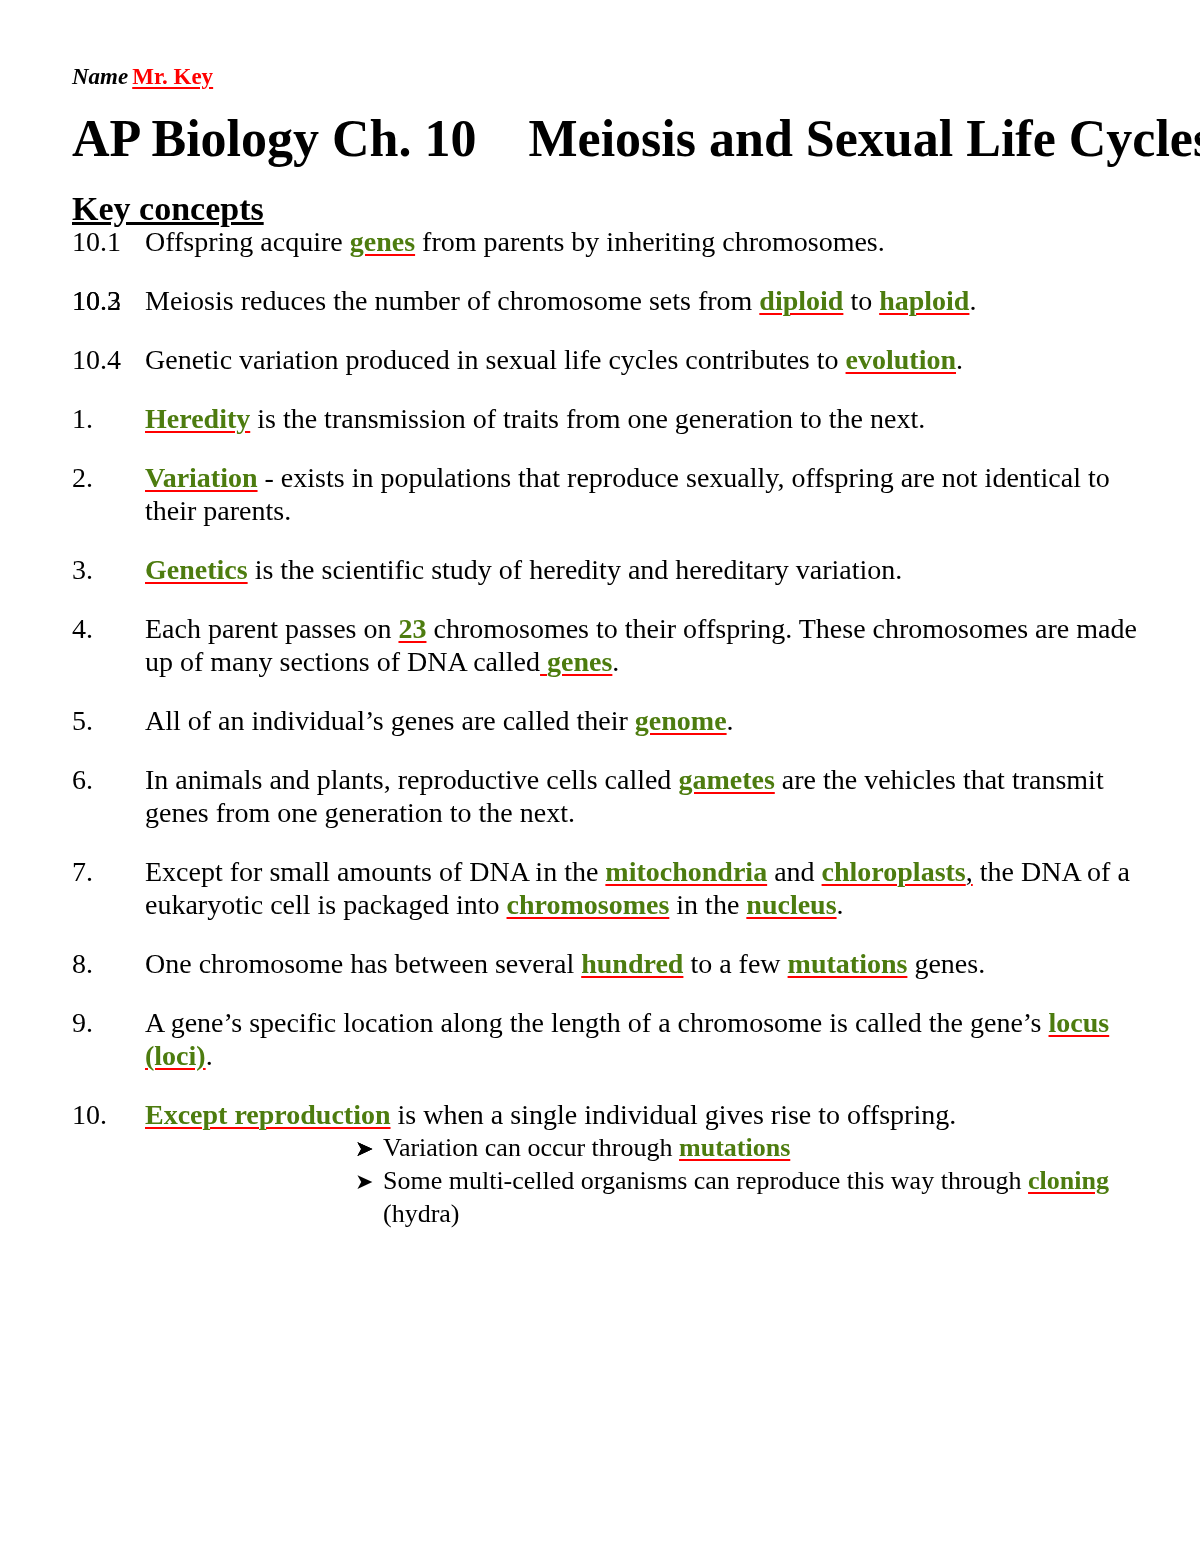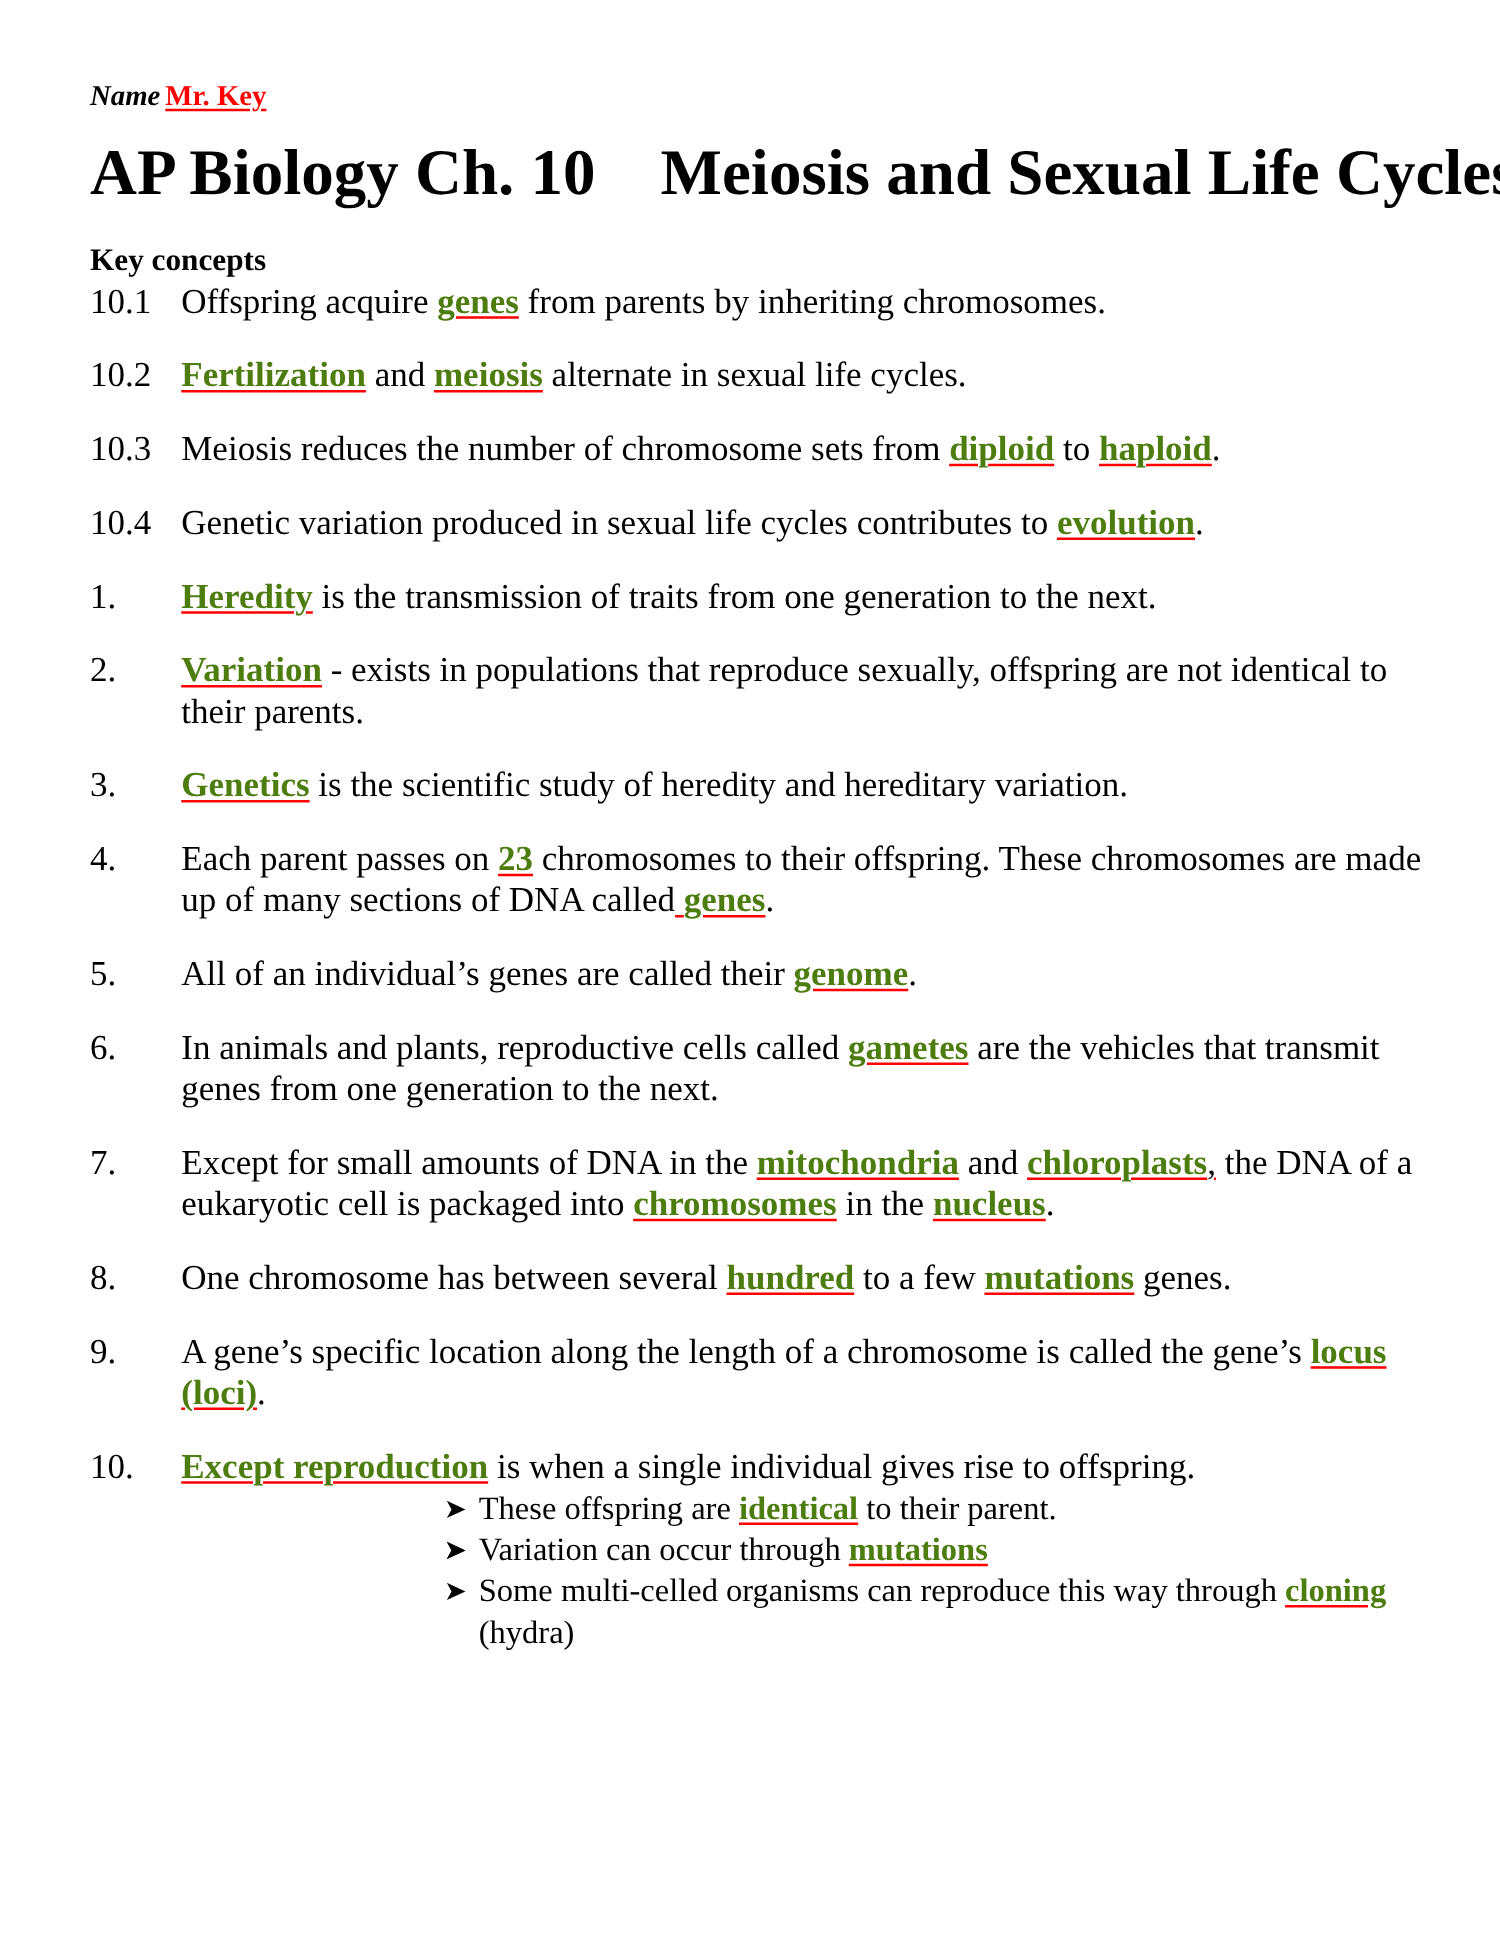--- a/index.html
+++ b/index.html
@@ -50,23 +50,24 @@
     font-size: 52px;
     line-height: 50px;
     font-weight: bold;
     letter-spacing: 0px;
     white-space: pre;
   }
 
   
   .section-heading {
     margin-top: 29px;
-    font-size: 25px;
+    font-size: 34px;
     line-height: 32px;
     font-weight: bold;
+    text-decoration: underline;
     text-underline-offset: 2px;
     display: inline-block;
   }
 
   
   .item {
     position: relative;
     font-size: 28px;
     line-height: 33px;
     padding-left: 73px;     
@@ -139,38 +140,38 @@
   </div>
 
   <h1 class="doc-title">AP Biology Ch. 10    Meiosis and Sexual Life Cycles</h1>
 
   <div>
     <span class="section-heading">Key concepts</span>
   </div>
 
   <div id="key-concepts-list">
       <p class="item tight"><span class="num">10.1</span><span><span>Offspring acquire </span><span class="ans">genes</span><span> from parents by inheriting chromosomes.</span></span></p>
-      <p class="item gap"><span class="num">10.2</span><span><span class="ans">Fertilization</span><span> and </span><span class="ans">meiosis</span><span> alternate in sexual life cycles.</span></span></p>
+      <p class="item gap"><span class="num">10.2</span></p>
       <p class="item gap"><span class="num">10.3</span><span><span>Meiosis reduces the number of chromosome sets from </span><span class="ans">diploid</span><span> to </span><span class="ans">haploid</span><span>.</span></span></p>
       <p class="item gap"><span class="num">10.4</span><span><span>Genetic variation produced in sexual life cycles contributes to </span><span class="ans">evolution</span><span>.</span></span></p>
     </div>
 
   <div id="numbered-items-list">
       <p class="item gap"><span class="num">1.</span><span><span class="ans">Heredity</span><span> is the transmission of traits from one generation to the next.</span></span></p>
       <p class="item gap"><span class="num">2.</span><span><span class="ans">Variation</span><span> - exists in populations that reproduce sexually, offspring are not identical to their parents.</span></span></p>
       <p class="item gap"><span class="num">3.</span><span><span class="ans">Genetics</span><span> is the scientific study of heredity and hereditary variation.</span></span></p>
       <p class="item gap"><span class="num">4.</span><span><span>Each parent passes on </span><span class="ans">23</span><span> chromosomes to their offspring.  These chromosomes are made up of many sections of DNA called</span><span class="lead-space"> </span><span class="ans">genes</span><span>.</span></span></p>
       <p class="item gap"><span class="num">5.</span><span><span>All of an individual’s genes are called their </span><span class="ans">genome</span><span>.</span></span></p>
       <p class="item gap"><span class="num">6.</span><span><span>In animals and plants, reproductive cells called </span><span class="ans">gametes</span><span> are the vehicles that transmit genes from one generation to the next.</span></span></p>
       <p class="item gap"><span class="num">7.</span><span><span>Except for small amounts of DNA in the </span><span class="ans">mitochondria</span><span> and </span><span class="ans-run"><span class="ans">chloroplasts</span>,</span><span> the DNA of a eukaryotic cell is packaged into </span><span class="ans">chromosomes</span><span> in the </span><span class="ans">nucleus</span><span>.</span></span></p>
       <p class="item gap"><span class="num">8.</span><span><span>One chromosome has between several </span><span class="ans">hundred</span><span> to a few </span><span class="ans">mutations</span><span> genes.</span></span></p>
       <p class="item gap"><span class="num">9.</span><span><span>A gene’s specific location along the length of a chromosome is called the gene’s </span><span class="ans">locus (loci)</span><span>.</span></span></p>
       <p class="item gap"><span class="num">10.</span><span><span class="ans">Except reproduction</span><span> is when a single individual gives rise to offspring.</span></span></p>
     </div>
 
   <ul class="sub-list" id="sub-list">
-      <li class="sub-item"><span class="marker">➤</span><span><span>These offspring are </span><span class="ans">identical</span><span> to their parent.</span></span></li>
+      <li class="sub-item"><span class="marker">➤</span></li>
       <li class="sub-item"><span class="marker">➤</span></li>
       <li class="sub-item"><span class="marker">➤</span><span><span>Variation can occur through </span><span class="ans">mutations</span></span></li>
       <li class="sub-item"><span class="marker">➤</span><span><span>Some multi-celled organisms can reproduce this way through </span><span class="ans">cloning</span><span> (hydra)</span></span></li>
     </ul>
 
 </div>
 
 </body></html>

